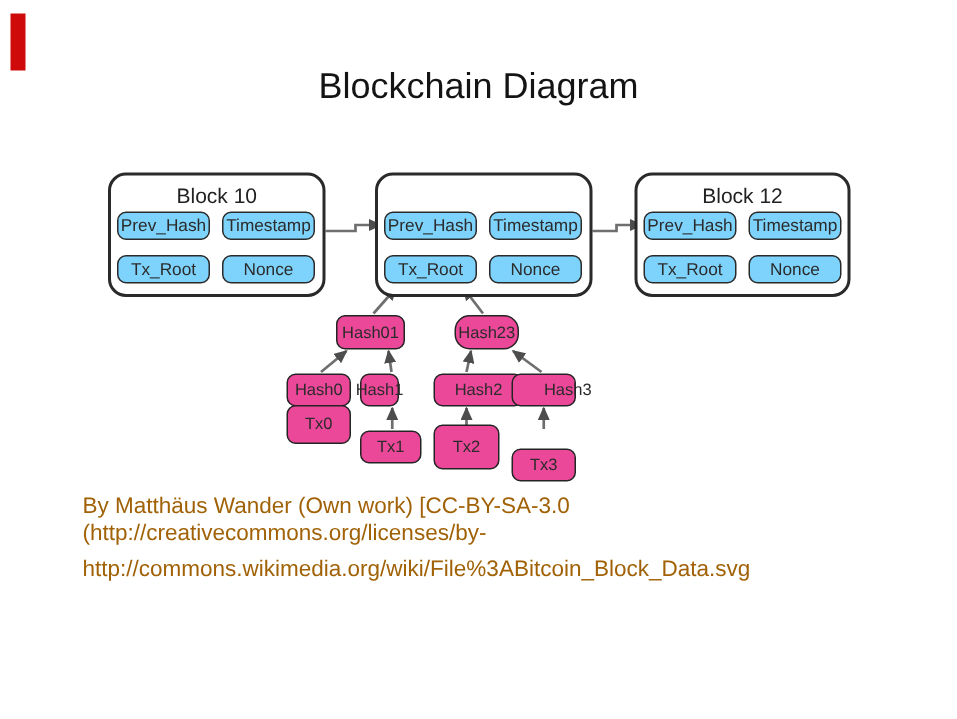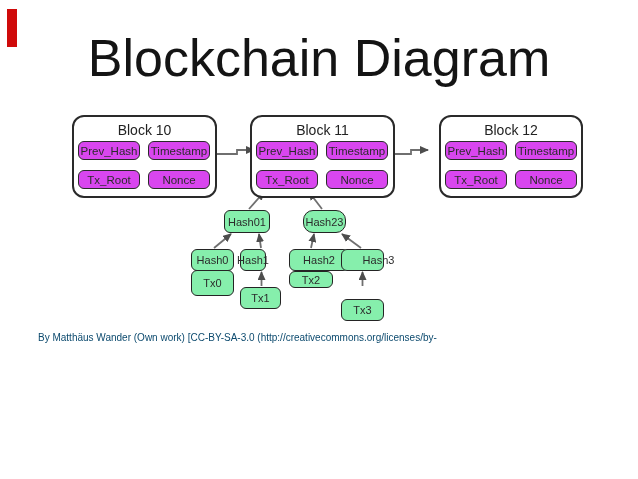--- a/index.html
+++ b/index.html
@@ -3,62 +3,62 @@
 <meta charset="utf-8">
 <style>
   html,body{margin:0;padding:0;background:#fff;}
   .slide{
     position:relative;width:638px;height:479px;background:#ffffff;
     font-family:"Liberation Sans","DejaVu Sans",sans-serif;color:#1f1f1f;overflow:hidden;
   }
   .accent-bar{position:absolute;left:7px;top:9px;width:10px;height:38px;background:#cf0a0a;}
   .title{
     position:absolute;left:0;right:0;top:36px;text-align:center;
-    font-size:52px;line-height:44px;font-weight:400;color:#141414;letter-spacing:0;
+    font-size:24px;line-height:44px;font-weight:400;color:#141414;letter-spacing:0;
   }
   
   .block{
     position:absolute;top:115px;height:79px;background:#fff;
     border:2px solid #2a2a2a;border-radius:12px;
   }
   .block-10{left:72px;width:141px;}
   .block-11{left:250px;width:141px;}
-  .block-12{left:423px;width:140px;margin-left:16px;}
+  .block-12{left:423px;width:140px;}
   .block-title{
     position:absolute;left:0;right:0;top:4px;text-align:center;
     font-size:14px;line-height:18px;color:#222;
   }
   .cell{
-    position:absolute;width:60px;height:17px;background:#d946ef;
+    position:absolute;width:60px;height:17px;background:#7dd3fc;
     border:1.5px solid #2a2a2a;border-radius:6px;
     display:flex;align-items:center;justify-content:center;
     font-size:11.5px;color:#2b2b2b;white-space:nowrap;
   }
   .c-r1{top:24px;} .c-r2{top:53px;} .c-col1{left:4px;} .c-col2{left:74px;}
   
   .node{
-    position:absolute;background:#86efac;border:1.5px solid #242424;border-radius:6px;
+    position:absolute;background:#ec4899;border:1.5px solid #242424;border-radius:6px;
     display:flex;align-items:center;justify-content:center;
     font-size:11px;color:#2b2b2b;box-sizing:border-box;
   }
   .n-hash01{left:224px;top:210px;width:46px;height:23px;}
   .n-hash23{left:303px;top:210px;width:43px;height:23px;border-radius:10px;}
   .n-hash0{left:191px;top:249px;width:43px;height:22px;}
   .n-hash1{left:240px;top:249px;width:26px;height:22px;}
   .n-hash2{left:289px;top:249px;width:60px;height:22px;}
   .n-hash3{left:341px;top:249px;width:43px;height:22px;padding-left:32px;}
   .n-tx0{left:191px;top:270px;width:43px;height:26px;}
   .n-tx1{left:240px;top:287px;width:41px;height:22px;}
-  .n-tx2{left:289px;top:271px;width:44px;height:17px;}
+  .n-tx2{left:289px;top:283px;width:44px;height:30px;}
   .n-tx3{left:341px;top:299px;width:43px;height:22px;}
   .arrows{position:absolute;left:0;top:0;pointer-events:none;}
   
   .attr{
-    position:absolute;left:38px;width:545px;color:#0c4a6e;
-    font-size:10px;line-height:18px;
+    position:absolute;left:55px;width:545px;color:#a16207;
+    font-size:15px;line-height:18px;
   }
   .attr-1{top:329px;}
   .attr-2{top:371px;}
 </style>
 </head>
 <body>
 
 <div class="slide">
 
   <div class="accent-bar"></div>
@@ -93,21 +93,20 @@
 
   <div class="block block-10">
     <div class="block-title">Block 10</div>
     <div class="cell c-r1 c-col1">Prev_Hash</div>
     <div class="cell c-r1 c-col2">Timestamp</div>
     <div class="cell c-r2 c-col1">Tx_Root</div>
     <div class="cell c-r2 c-col2">Nonce</div>
   </div>
 
   <div class="block block-11">
-    <div class="block-title">Block 11</div>
     <div class="cell c-r1 c-col1">Prev_Hash</div>
     <div class="cell c-r1 c-col2">Timestamp</div>
     <div class="cell c-r2 c-col1">Tx_Root</div>
     <div class="cell c-r2 c-col2">Nonce</div>
   </div>
 
   <div class="block block-12">
     <div class="block-title">Block 12</div>
     <div class="cell c-r1 c-col1">Prev_Hash</div>
     <div class="cell c-r1 c-col2">Timestamp</div>
@@ -122,14 +121,15 @@
   <div class="node n-hash2">Hash2</div>
   <div class="node n-hash3">Hash3</div>
   <div class="node n-tx0">Tx0</div>
   <div class="node n-tx1">Tx1</div>
   <div class="node n-tx2">Tx2</div>
   <div class="node n-tx3">Tx3</div>
 
   <div class="attr attr-1">
     <div>By Matthäus Wander (Own work) [CC-BY-SA-3.0 (http://creativecommons.org/licenses/by-</div>
   </div>
+  <div class="attr attr-2">http://commons.wikimedia.org/wiki/File%3ABitcoin_Block_Data.svg</div>
 
 </div>
 
 </body></html>

